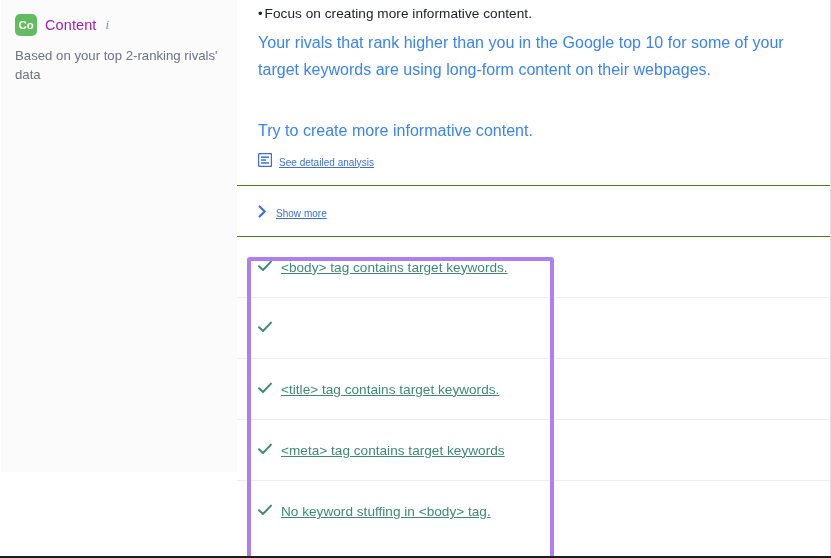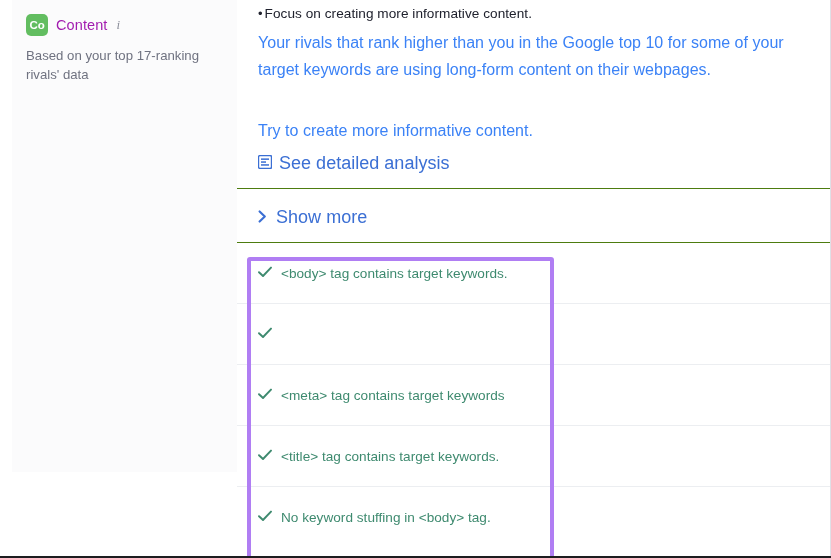--- a/index.html
+++ b/index.html
@@ -18,21 +18,21 @@
     height: 558px;
     overflow: hidden;
     background: #ffffff;
     box-sizing: border-box;
     border-bottom: 2px solid #1d1d1f;
   }
 
   
   .sidebar {
     position: absolute;
-    left: 12px;
+    left: 1px;
     top: 0;
     width: 237px;
     height: 472px;
     background: #fbfbfc;
     border-right: 1px solid #e8e9ed;
     box-sizing: border-box;
     padding: 14px 16px 0 14px;
   }
   .cat-head {
     display: flex;
@@ -115,42 +115,44 @@
 
   .link-row {
     margin-top: 9px;
     display: flex;
     align-items: center;
     gap: 7px;
     cursor: pointer;
     width: fit-content;
   }
   .link-text {
-    font-size: 18px;
+    font-size: 10px;
     color: #3b6fd4;
     letter-spacing: 0.02px;
+    text-decoration: underline;
   }
   .doc-icon { flex: 0 0 auto; display: block; }
   .chev-icon { flex: 0 0 auto; display: block; }
   .link-row.show-more { gap: 9px; margin-top: 14px; }
 
   
   .checks {
     position: relative;
   }
   .check-row {
     box-sizing: border-box;
     height: 61px;
     display: flex;
     align-items: center;
     padding-left: 21px;
     border-bottom: 1px solid #eceef1;
     font-size: 13.6px;
     color: #3e8a6f;
     letter-spacing: 0.02px;
+    text-decoration: underline;
   }
   .check-row:last-child { border-bottom: none; }
   .check-mark {
     flex: 0 0 auto;
     margin-right: 9px;
     display: block;
   }
 
   
   .highlight-box {
@@ -169,21 +171,21 @@
 <body>
 
 <div id="screen">
 
   <div class="sidebar">
     <div class="cat-head">
       <div class="cat-badge">Co</div>
       <div class="cat-title">Content</div>
       <div class="info-icon">i</div>
     </div>
-    <div class="cat-sub">Based on your top 17-ranking rivals' data</div>
+    <div class="cat-sub">Based on your top 2-ranking rivals' data</div>
   </div>
 
   <div class="content">
 
     <div class="issue-block">
       <div class="issue-title">
         <span class="bullet">•</span><span>Focus on creating more informative content.</span>
       </div>
       <div class="issue-desc">
         <span>Your rivals that rank higher than you in the Google top 10 for some of your target keywords are using long-form content on their webpages.</span>
@@ -231,38 +233,38 @@
           </svg>
         </span>
       </div>
 
       <div class="check-row">
         <span class="check-mark">
           <svg width="14" height="12" viewBox="0 0 14 12">
             <path d="M1 6.2 L5 10 L13 1.6" fill="none" stroke="#3e8a6f" stroke-width="1.9" stroke-linecap="round" stroke-linejoin="round"></path>
           </svg>
         </span>
+        <span>&lt;title&gt; tag contains target keywords.</span>
+      </div>
+
+      <div class="check-row">
+        <span class="check-mark">
+          <svg width="14" height="12" viewBox="0 0 14 12">
+            <path d="M1 6.2 L5 10 L13 1.6" fill="none" stroke="#3e8a6f" stroke-width="1.9" stroke-linecap="round" stroke-linejoin="round"></path>
+          </svg>
+        </span>
         <span>&lt;meta&gt; tag contains target keywords</span>
       </div>
 
       <div class="check-row">
         <span class="check-mark">
           <svg width="14" height="12" viewBox="0 0 14 12">
             <path d="M1 6.2 L5 10 L13 1.6" fill="none" stroke="#3e8a6f" stroke-width="1.9" stroke-linecap="round" stroke-linejoin="round"></path>
           </svg>
         </span>
-        <span>&lt;title&gt; tag contains target keywords.</span>
-      </div>
-
-      <div class="check-row">
-        <span class="check-mark">
-          <svg width="14" height="12" viewBox="0 0 14 12">
-            <path d="M1 6.2 L5 10 L13 1.6" fill="none" stroke="#3e8a6f" stroke-width="1.9" stroke-linecap="round" stroke-linejoin="round"></path>
-          </svg>
-        </span>
         <span>No keyword stuffing in &lt;body&gt; tag.</span>
       </div>
 
     </div>
   </div>
 
   <div class="highlight-box"></div>
 
 </div>
 

